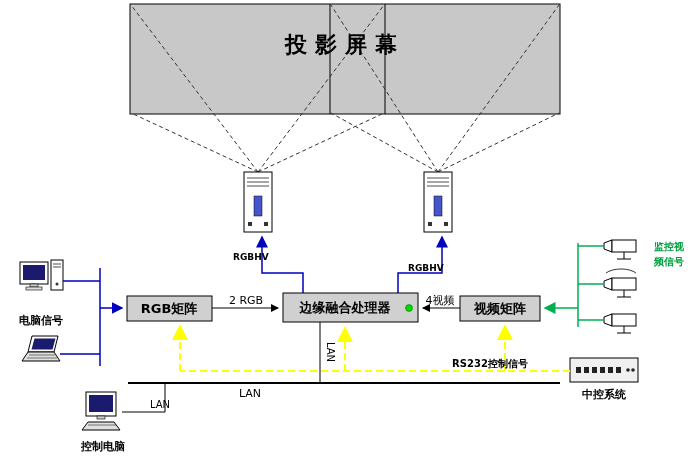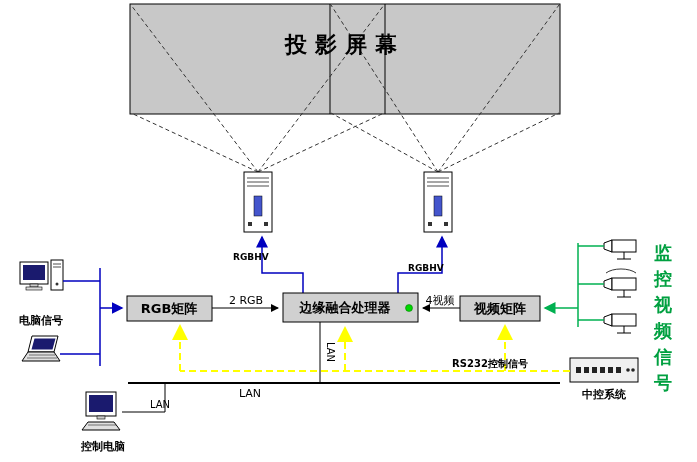--- a/index.html
+++ b/index.html
@@ -9,22 +9,22 @@
     background:#fff;
     font-family:"DejaVu Sans","Liberation Sans",sans-serif;
     overflow:hidden;
   }
   svg{position:absolute;left:0;top:0;}
   .svg-label{font-family:"DejaVu Sans","Liberation Sans",sans-serif;fill:#000;}
   .bold{font-weight:bold;}
   .vlabel{
     position:absolute;
     left:654px;top:240px;width:30px;
-    font-size:18px;font-weight:bold;color:#00a040;
-    line-height:1.45;word-break:break-all;
+    font-size:10px;font-weight:bold;color:#00a040;
+    line-height:1.45;word-break:break-all;text-align:center;
   }
 </style>
 </head>
 <body>
 
 <div class="canvas">
 <svg width="697" height="462" viewBox="0 0 697 462">
   <defs>
     <marker id="ab" markerWidth="9" markerHeight="9" refX="7" refY="4" orient="auto">
           <path d="M0,0L8,4L0,8z" fill="#0000bf"></path>

